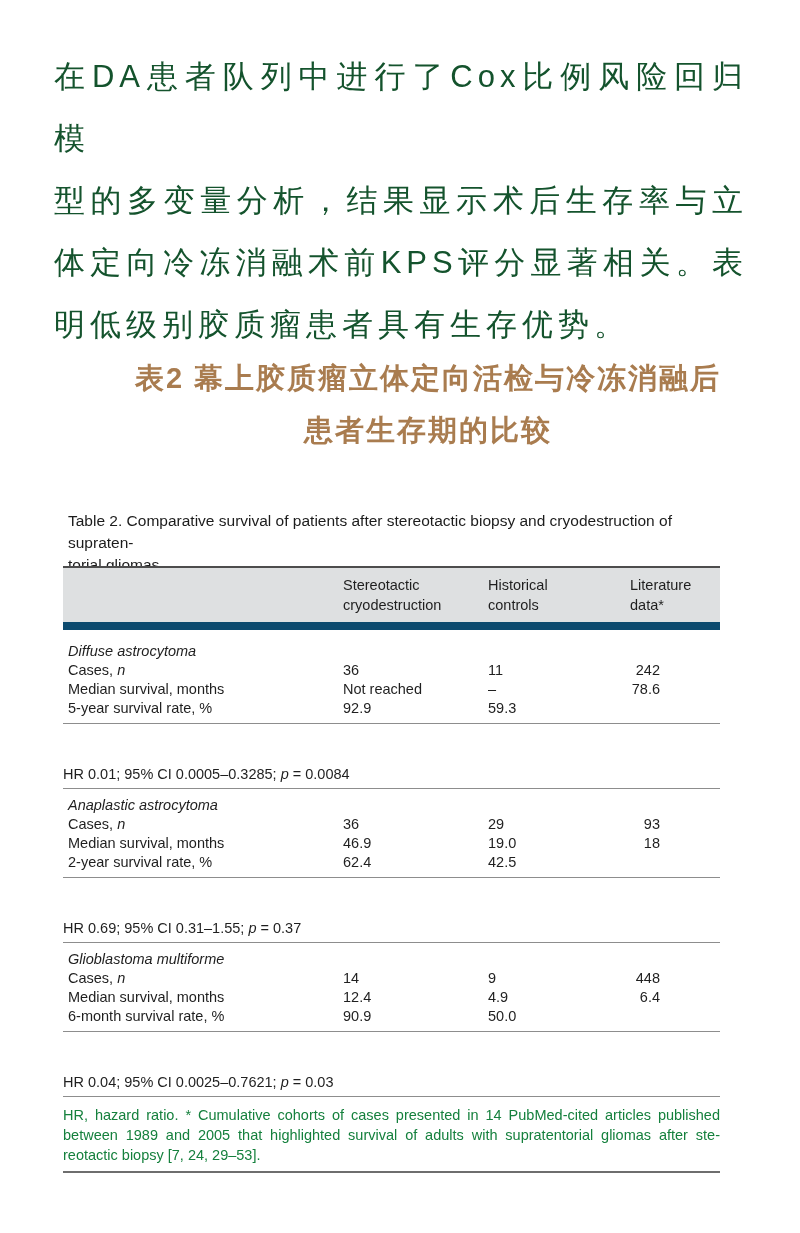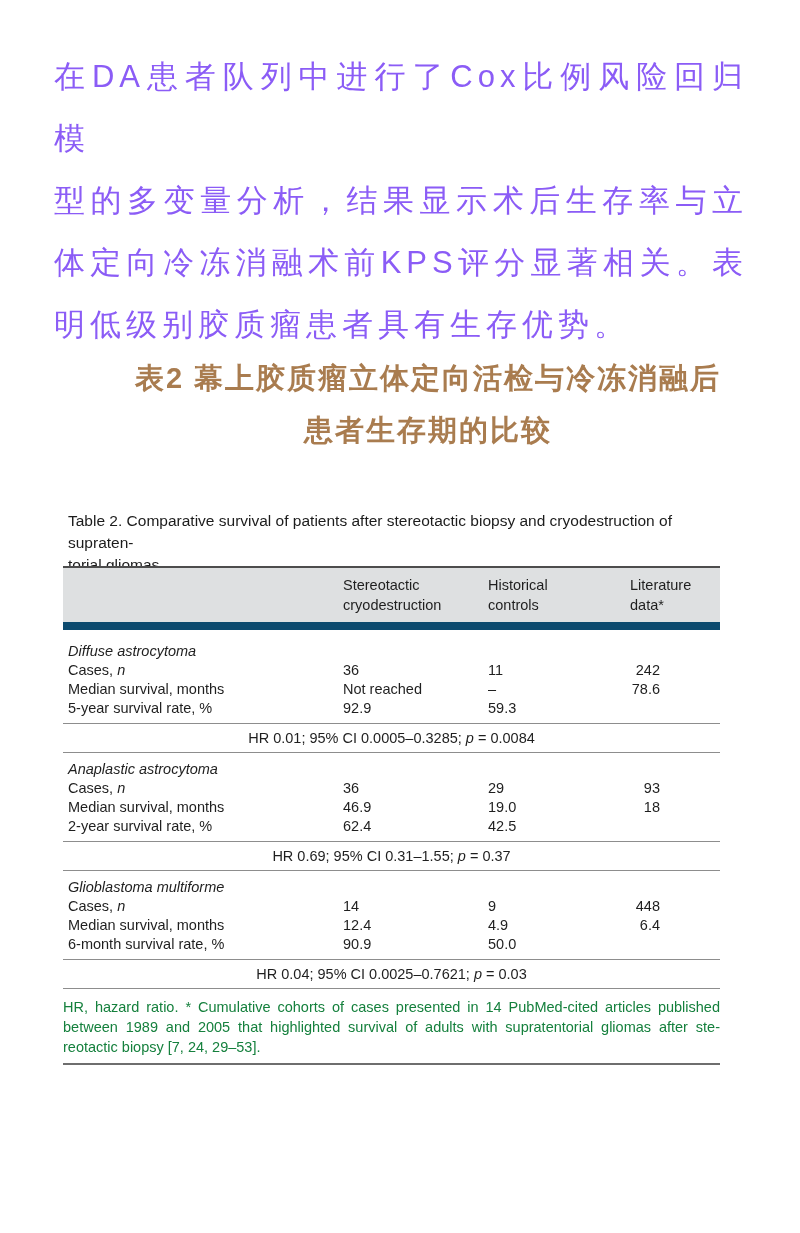--- a/index.html
+++ b/index.html
@@ -1,21 +1,21 @@
 <!DOCTYPE html>
 <html><head>
 <meta charset="utf-8">
 <style>
   html,body{margin:0;padding:0;background:#ffffff;}
   .page{position:relative;width:800px;height:1233px;background:#ffffff;overflow:hidden;
         font-family:"Liberation Sans",sans-serif;}
 
   
   .intro{position:absolute;left:54px;top:46px;width:694px;
-         font-size:31px;line-height:62px;color:#8b5cf6;letter-spacing:5px;}
+         font-size:31px;line-height:62px;color:#14532d;letter-spacing:5px;}
   .intro .jl{text-align:justify;text-align-last:justify;text-justify:inter-character;}
 
   
   .cn-title{position:absolute;left:0;top:352px;width:800px;text-align:center;
             font-size:29px;font-weight:bold;line-height:52px;letter-spacing:2px;color:#a97c4f;padding-left:28px;}
 
   
   .caption{position:absolute;left:68px;top:510px;width:652px;
            font-size:15.5px;line-height:22px;color:#1c1c1c;}
   .caption b{font-weight:normal;}
@@ -32,21 +32,21 @@
   .tbody{padding-top:5px;}
   .trow{position:relative;height:19px;line-height:19px;}
   .name-row{margin-top:7px;}
   .tbody .lbl{position:absolute;left:5px;white-space:nowrap;}
   .tbody .c1{position:absolute;left:280px;white-space:nowrap;}
   .tbody .c2{position:absolute;left:425px;white-space:nowrap;}
   .tbody .c3{position:absolute;left:540px;width:57px;text-align:right;white-space:nowrap;}
   .it{font-style:italic;}
 
   .sec-rule{height:0;border-top:1.5px solid #8d8d8d;margin-top:5px;}
-  .hr-line{height:28px;line-height:28px;text-align:center;}
+  .hr-line{height:28px;line-height:28px;margin-top:36px;}
   .hr-line i{font-style:italic;}
 
   .footnote{margin-top:8px;font-size:14.5px;line-height:20px;color:#15803d;}
   .footnote .jl{text-align:justify;text-align-last:justify;}
   .bottom-rule{height:0;border-top:2px solid #6e6e6e;margin-top:6px;}
 </style>
 </head>
 <body>
 
 <div class="page">

